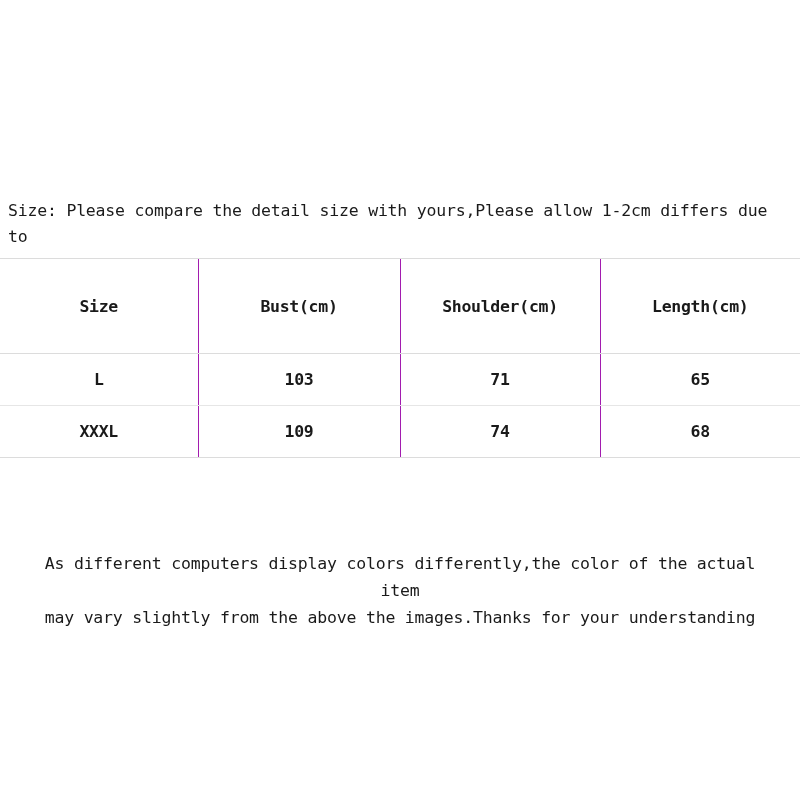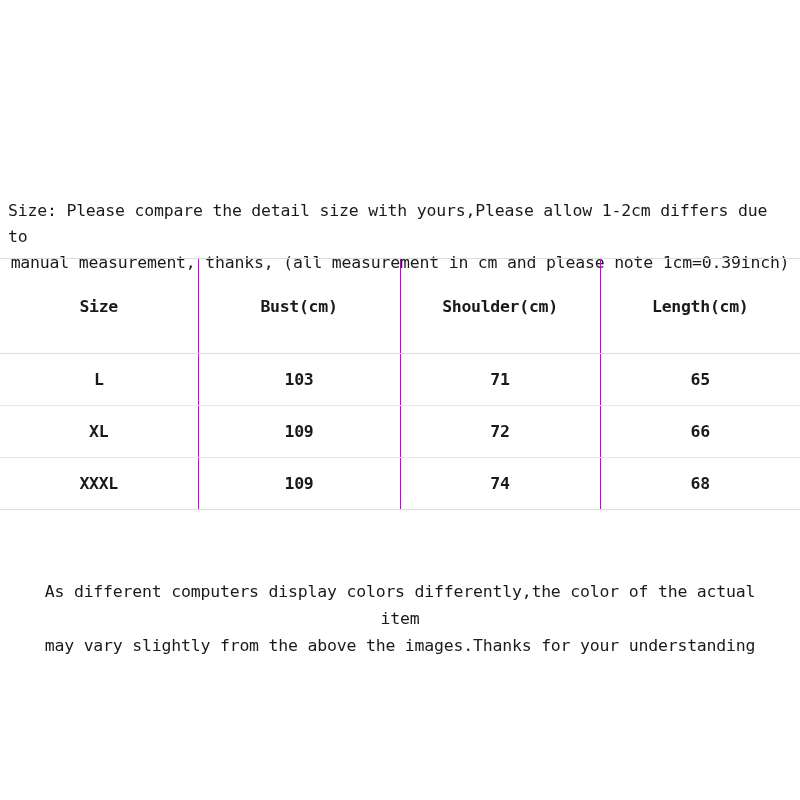--- a/index.html
+++ b/index.html
@@ -84,33 +84,31 @@
     position: absolute;
     left: 0px;
     top: 550px;
     width: 800px;
     padding: 0 22px;
     box-sizing: border-box;
     font-size: 16.5px;
     line-height: 27px;
     text-align: center;
     letter-spacing: -0.2px;
-    margin-top: 28px;
   }
   .note-bottom .line1 { display: block; }
   .note-bottom .line2 { display: block; }
 </style>
 </head>
 <body>
 
 <div class="page">
 
   <div class="note-top">
     <span class="line1">Size: Please compare the detail size with yours,Please allow 1-2cm differs due to</span>
-    <span class="line2">manual measurement, thanks, (all measurement in cm and please note 1cm=0.39inch)</span>
   </div>
 
   <table class="size-table">
     <colgroup>
       <col class="c0">
         <col class="c1">
         <col class="c2">
         <col class="c3">
     </colgroup>
     <thead>
@@ -122,26 +120,20 @@
       </tr>
     </thead>
     <tbody>
       <tr>
         <td>L</td>
         <td>103</td>
         <td>71</td>
         <td>65</td>
       </tr>
       <tr>
-        <td>XL</td>
-        <td>109</td>
-        <td>72</td>
-        <td>66</td>
-      </tr>
-      <tr>
         <td>XXXL</td>
         <td>109</td>
         <td>74</td>
         <td>68</td>
       </tr>
     </tbody>
   </table>
 
   <div class="note-bottom">
     <span class="line1">As different computers display colors differently,the color of the actual item</span>

